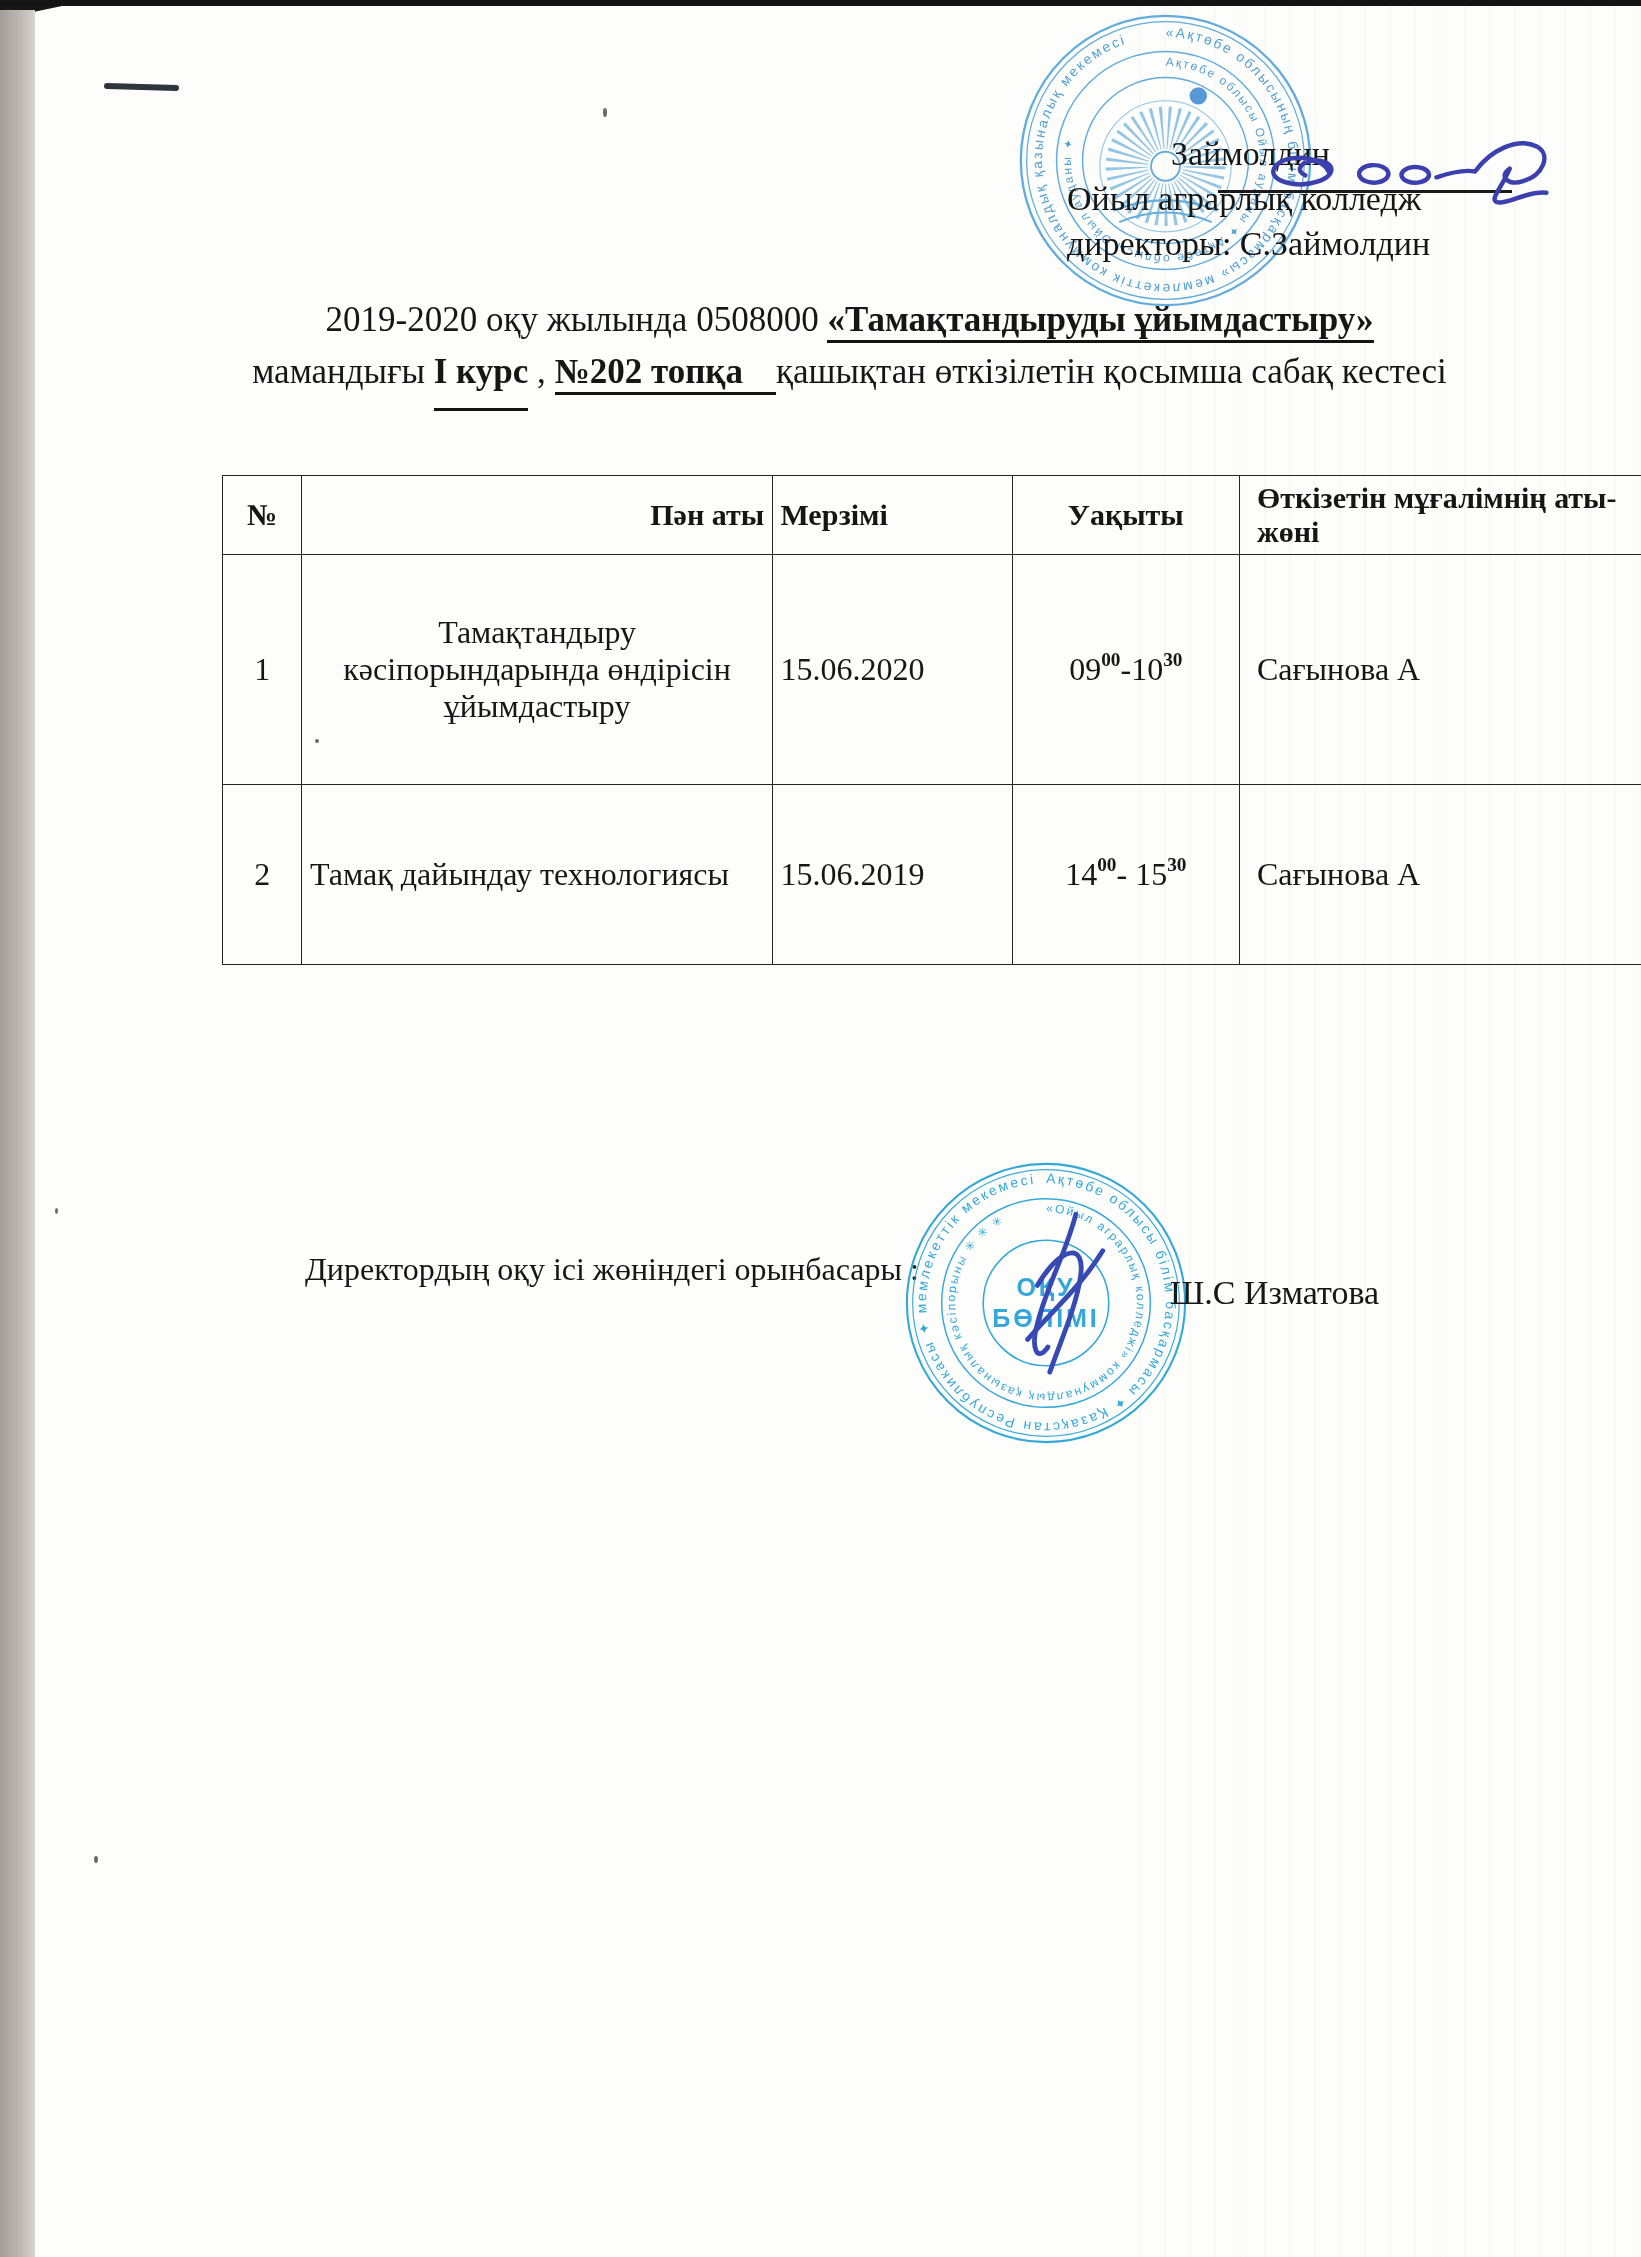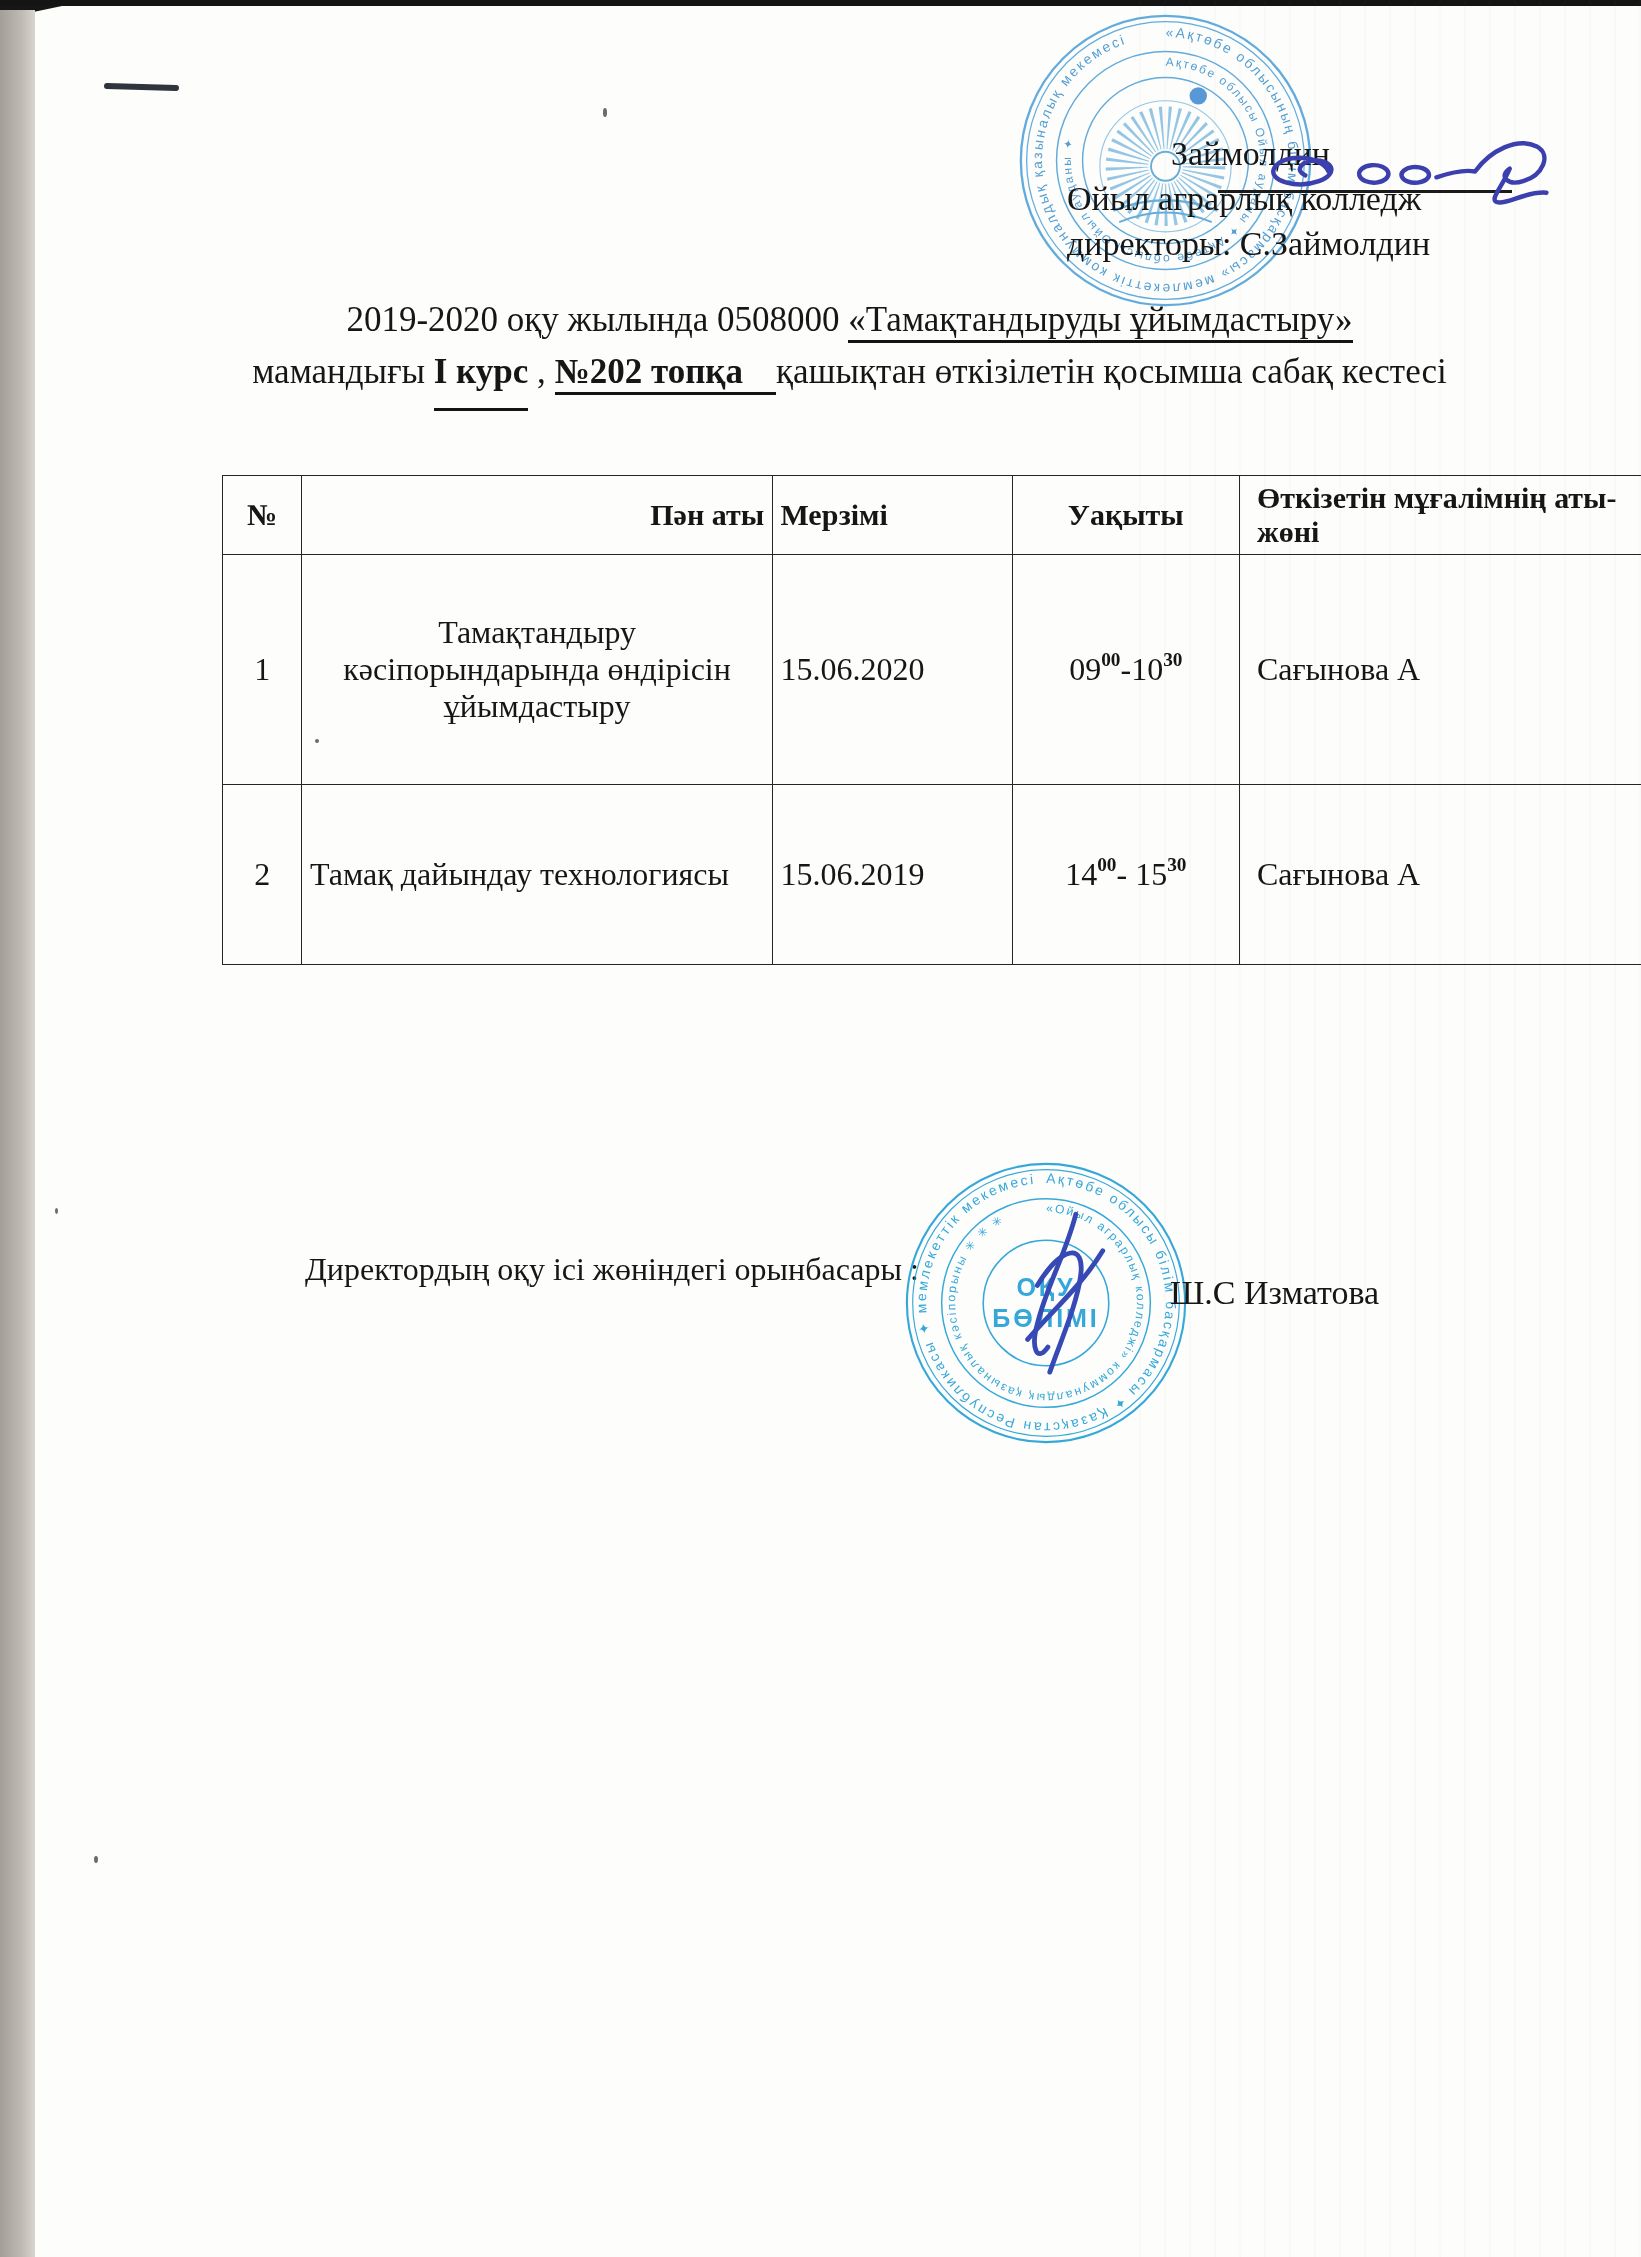--- a/index.html
+++ b/index.html
@@ -28,21 +28,21 @@
   
   .stamp-top{position:absolute;left:1017px;top:11.6px;width:297px;height:297px;opacity:.92;}
   .stamp-bottom{position:absolute;left:904px;top:1161px;width:284px;height:284px;opacity:.95;}
   .sig-top{position:absolute;left:1251px;top:131px;width:315px;height:81px;}
   .sig-bottom{position:absolute;left:993px;top:1193px;width:129px;height:210px;}
   .ringtext{font-family:"Liberation Sans","DejaVu Sans",sans-serif;}
 
   
   .title{position:absolute;left:58px;top:294px;width:1583px;text-align:center;
     font-size:35px;line-height:52px;}
-  .title .bold-u{font-weight:normal;border-bottom:3.9px solid #141414;padding-bottom:1px;}
+  .title .bold-u{font-weight:bold;border-bottom:3.9px solid #141414;padding-bottom:1px;}
   .title .course-u{font-weight:bold;border-bottom:3.9px solid #141414;padding-bottom:17px;}
   .title .group-u{font-weight:bold;border-bottom:3.9px solid #141414;padding-bottom:1px;padding-right:33px;}
 
   
   .schedule{position:absolute;left:222px;top:475px;width:1363px;border-collapse:collapse;
     table-layout:fixed;}
   .schedule th,.schedule td{border:1.9px solid #262626;vertical-align:middle;
     font-size:32px;padding:3.9px 7.7px;overflow:hidden;}
   .schedule th{font-size:30px;font-weight:bold;text-align:right;}
   .schedule .c-no{width:63px;text-align:center;}

